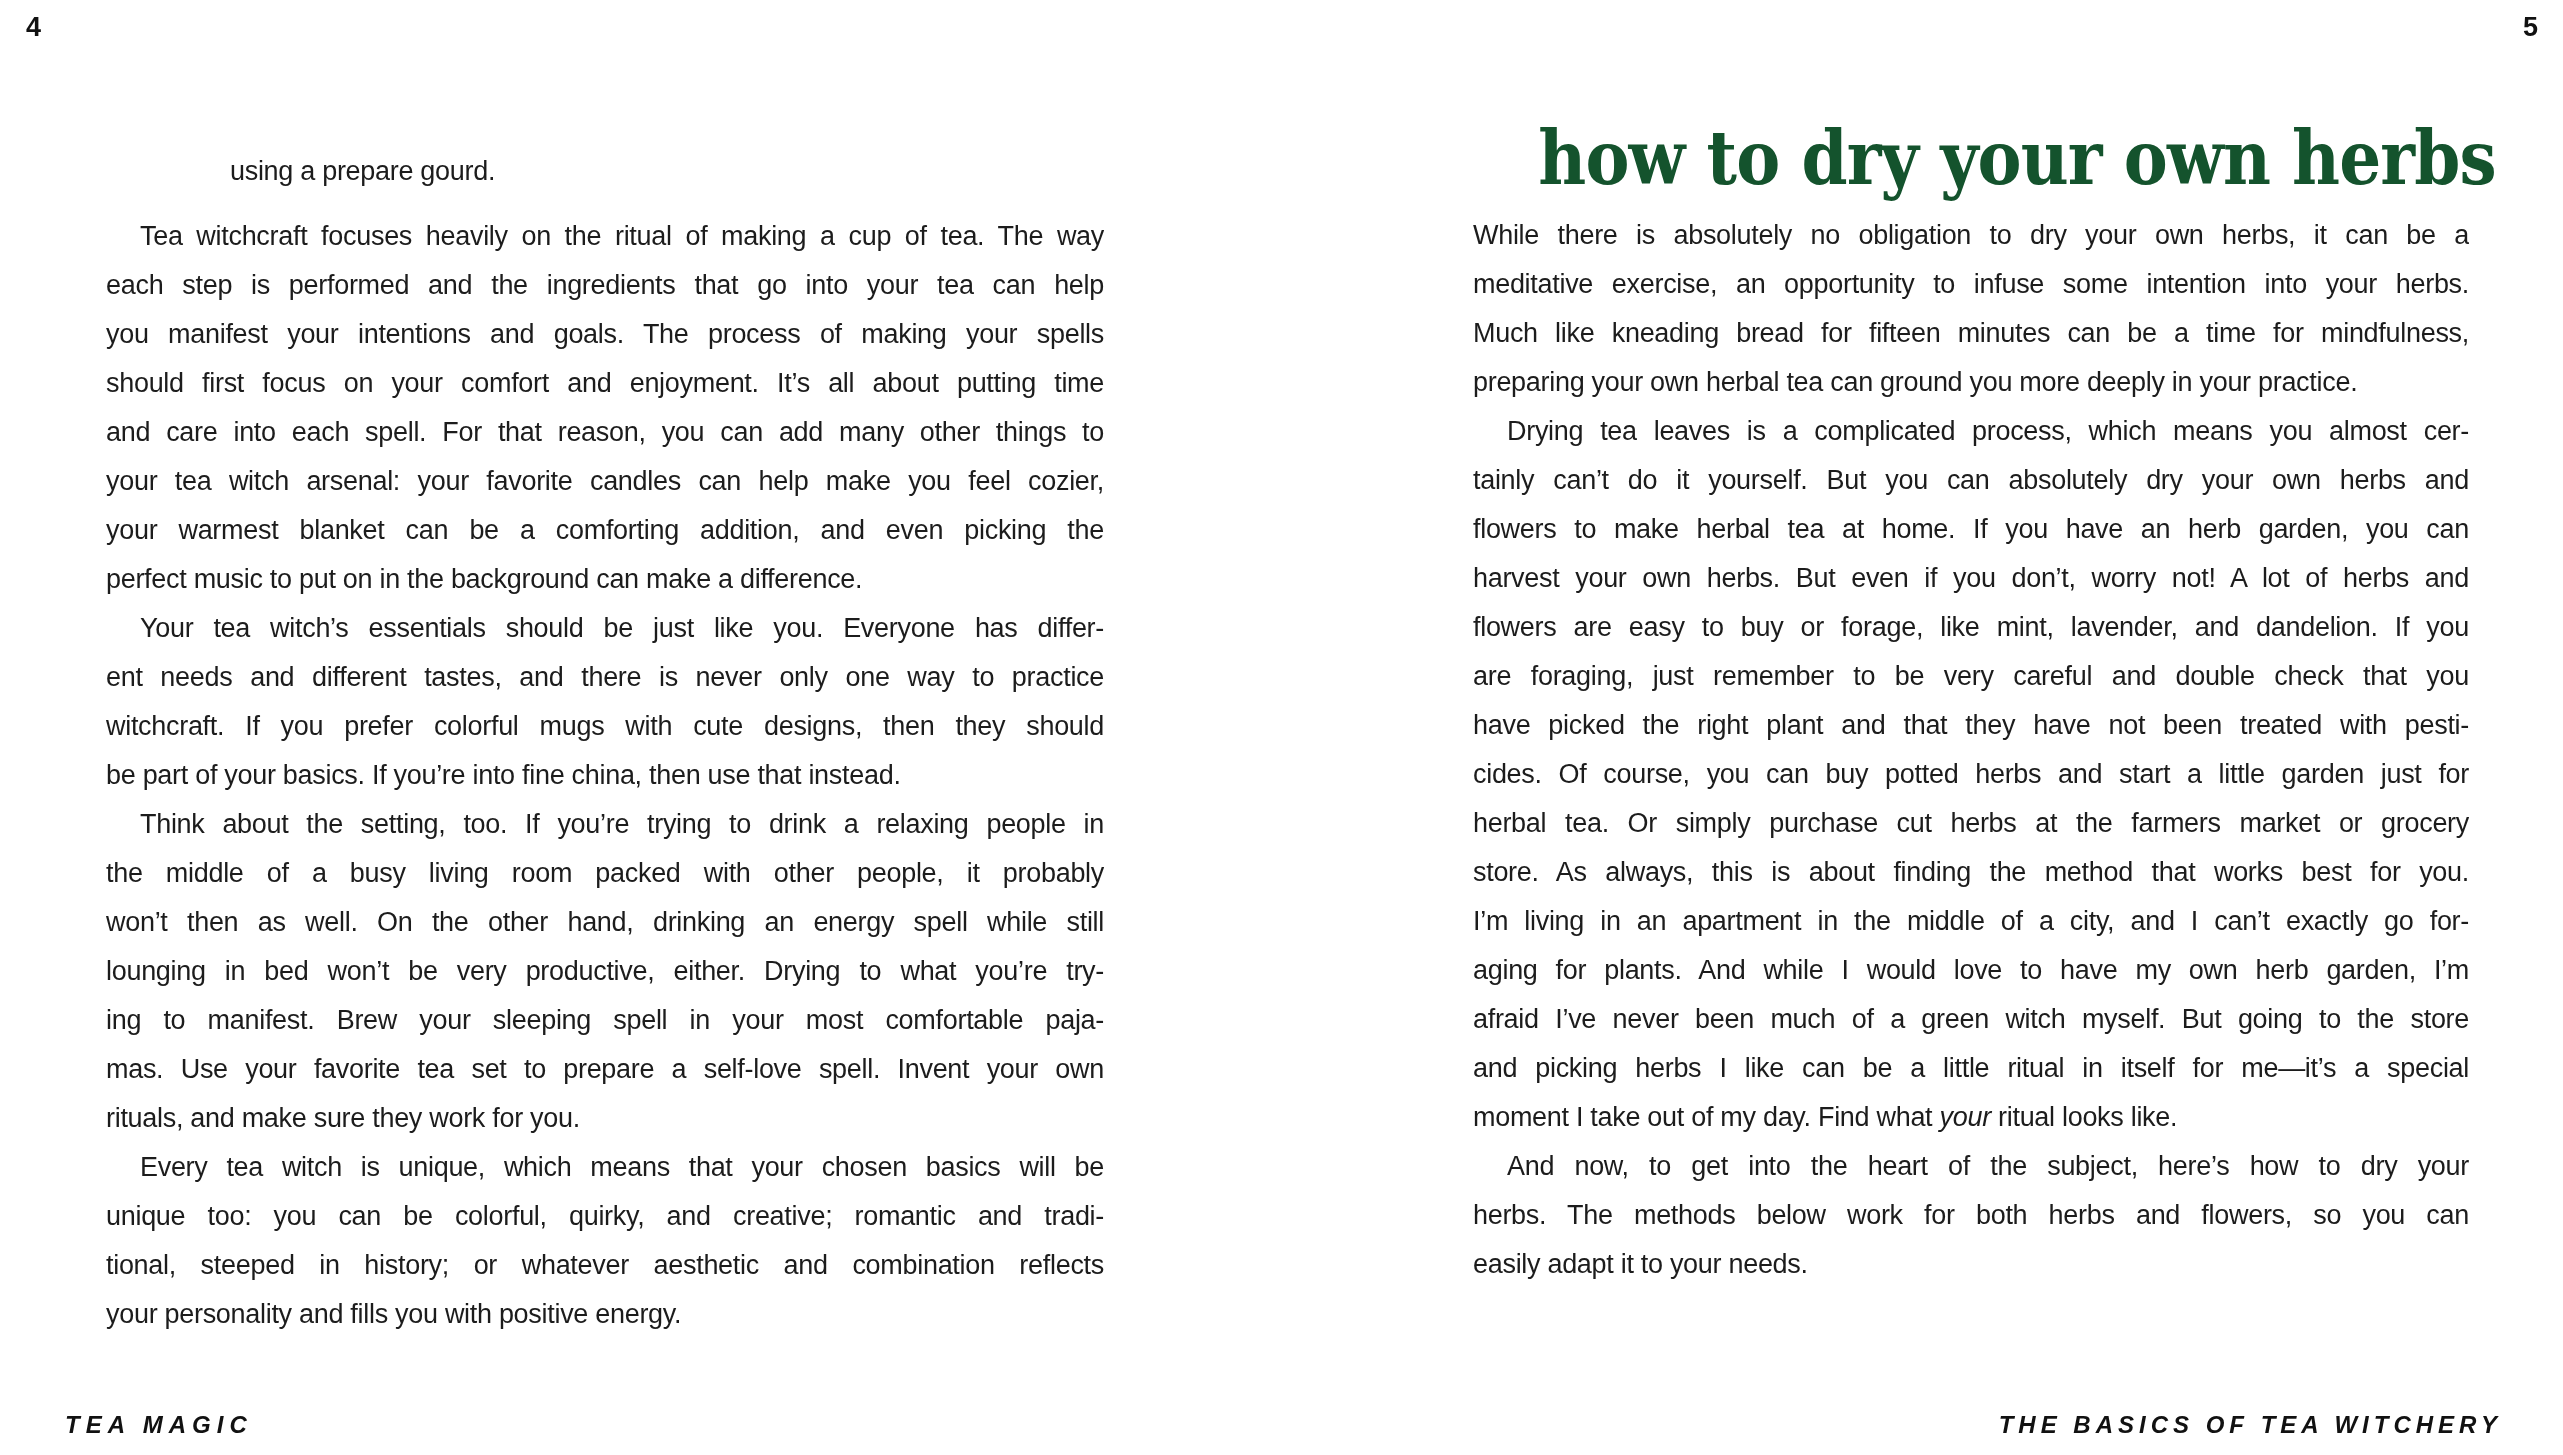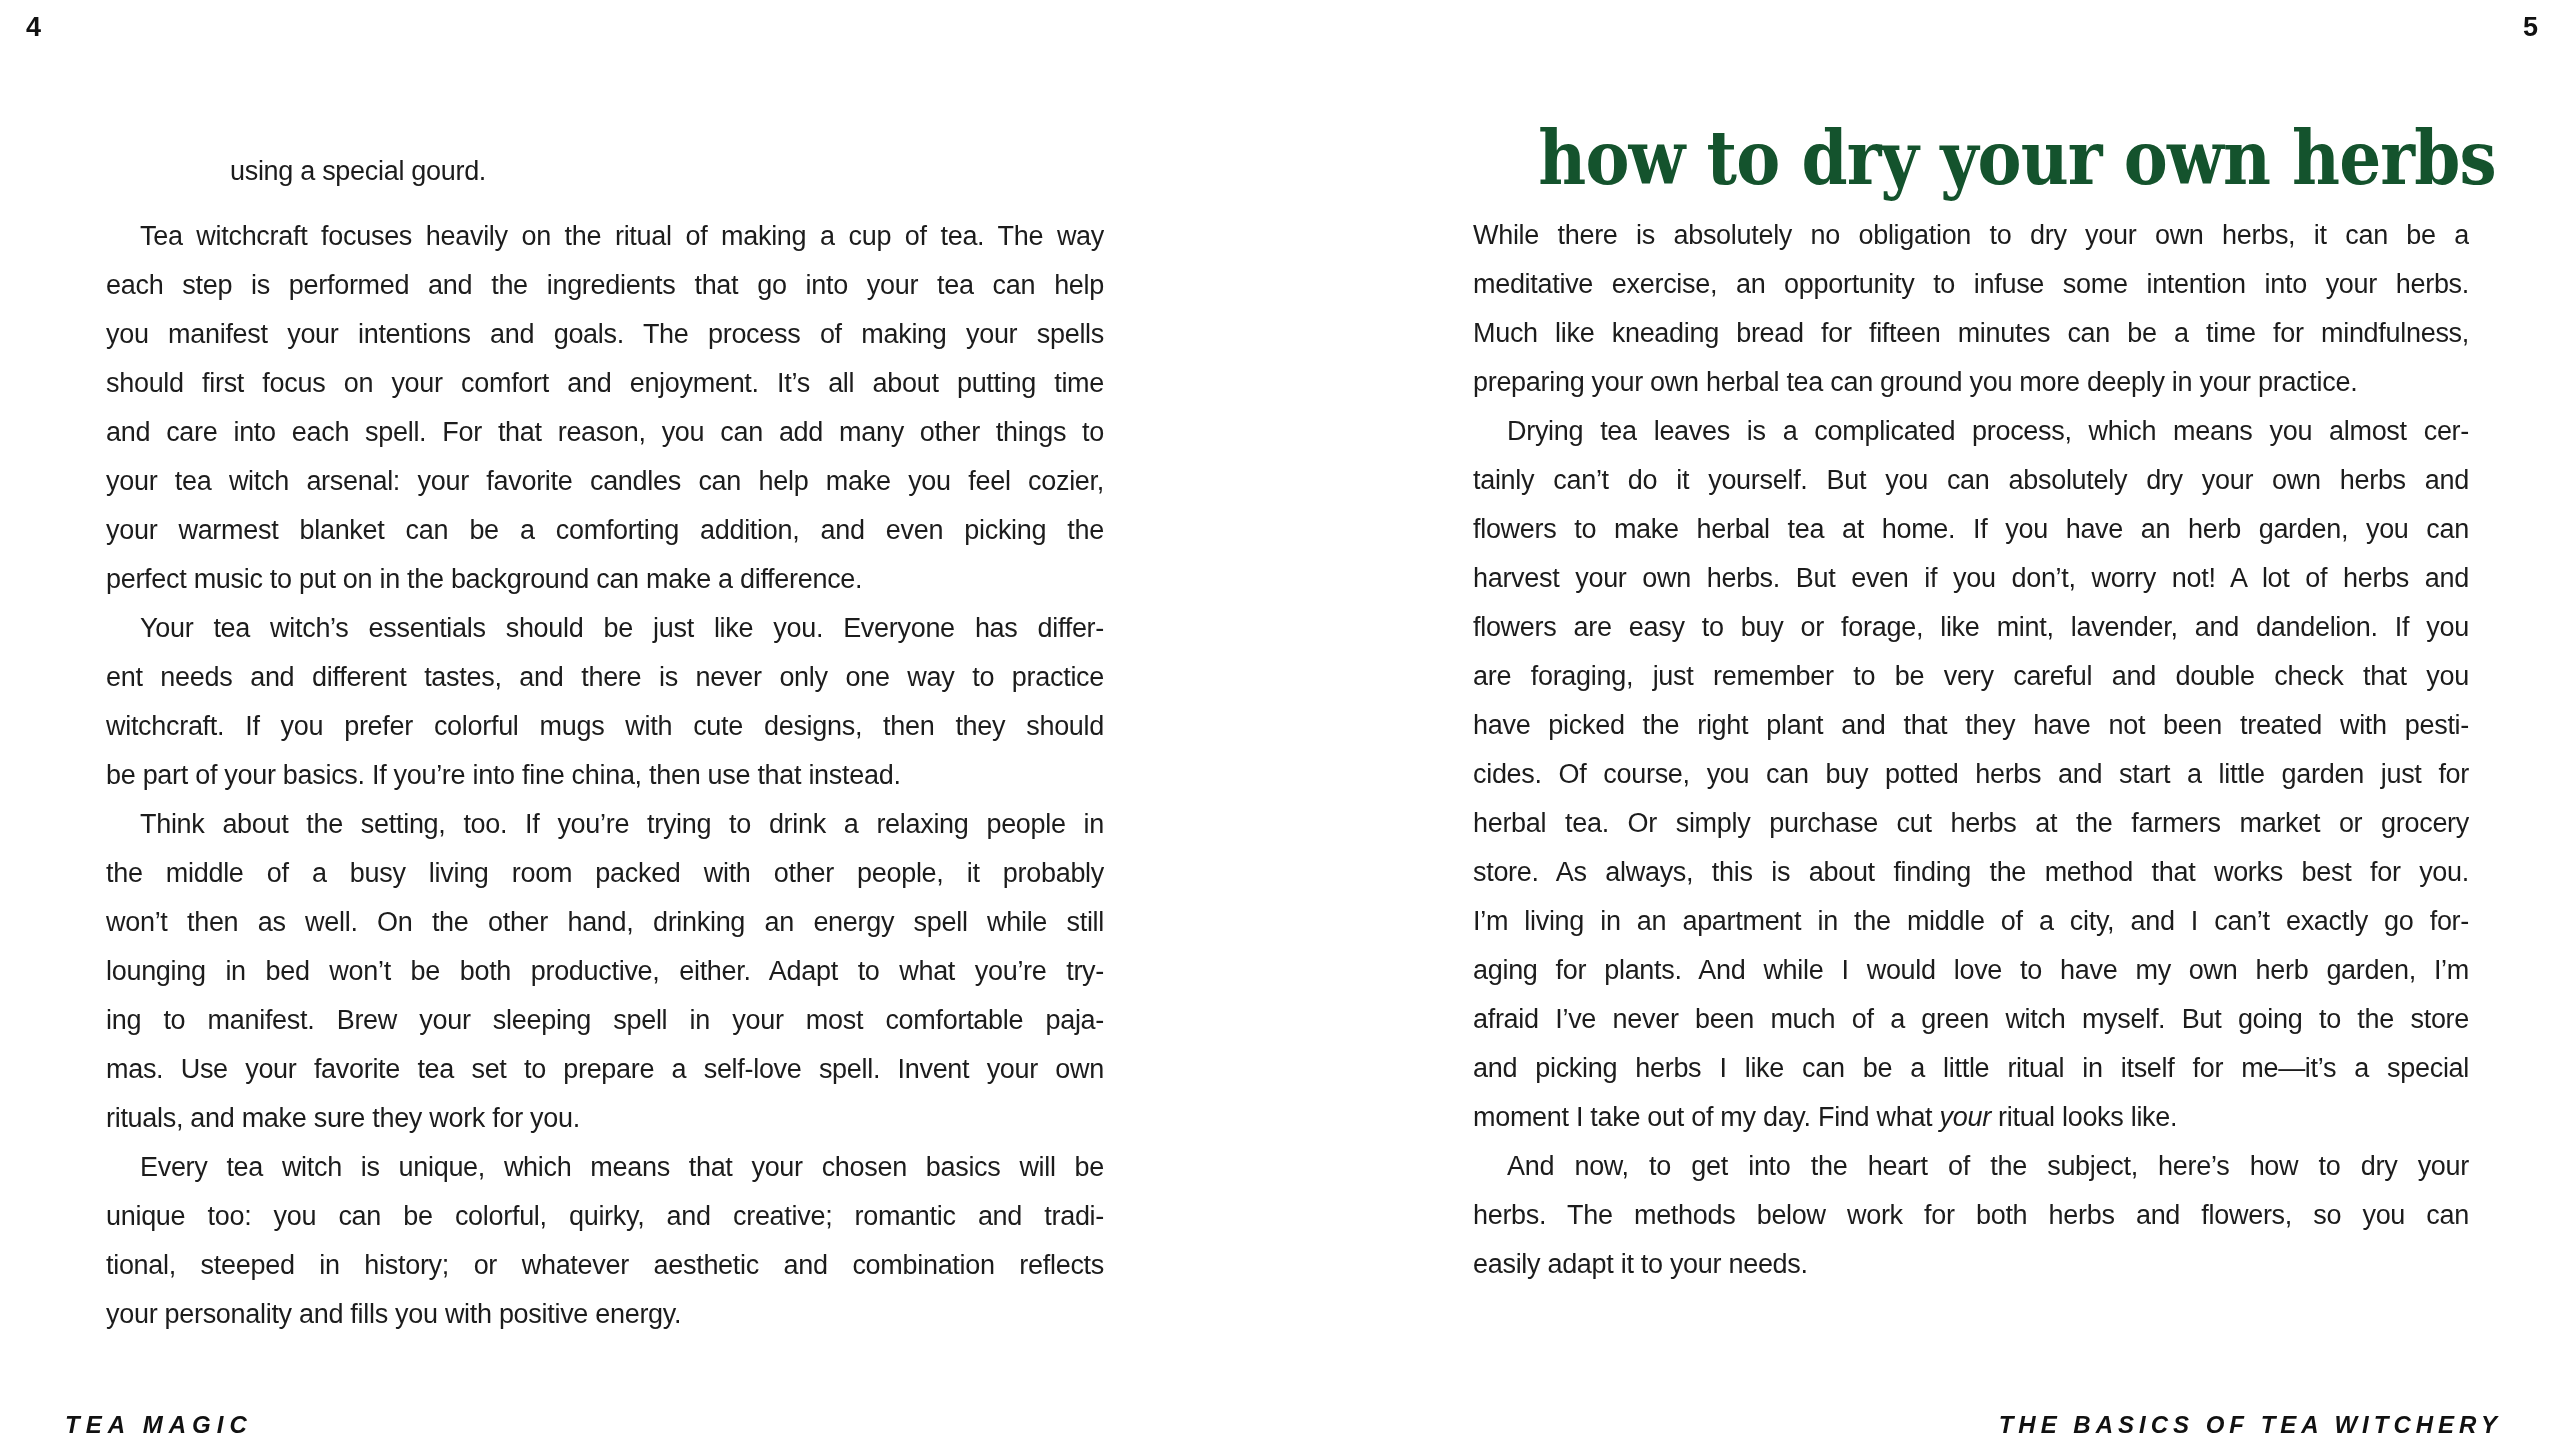--- a/index.html
+++ b/index.html
@@ -33,21 +33,21 @@
 <body>
 
 <div id="spread">
 
   <div id="pageno-left" class="pageno">4</div>
 
   <div id="pageno-right" class="pageno">5</div>
 
   <div id="left-text" class="body-text">
       <div class="para indent-large">
-        <div class="line first last">using a special gourd.</div>
+        <div class="line first last">using a prepare gourd.</div>
       </div>
       <div class="para indent-normal gap-before">
         <div class="line first">Tea witchcraft focuses heavily on the ritual of making a cup of tea. The way</div>
         <div class="line">each step is performed and the ingredients that go into your tea can help</div>
         <div class="line">you manifest your intentions and goals. The process of making your spells</div>
         <div class="line">should first focus on your comfort and enjoyment. It’s all about putting time</div>
         <div class="line">and care into each spell. For that reason, you can add many other things to</div>
         <div class="line">your tea witch arsenal: your favorite candles can help make you feel cozier,</div>
         <div class="line">your warmest blanket can be a comforting addition, and even picking the</div>
         <div class="line last">perfect music to put on in the background can make a difference.</div>
@@ -55,21 +55,21 @@
       <div class="para indent-normal">
         <div class="line first">Your tea witch’s essentials should be just like you. Everyone has differ-</div>
         <div class="line">ent needs and different tastes, and there is never only one way to practice</div>
         <div class="line">witchcraft. If you prefer colorful mugs with cute designs, then they should</div>
         <div class="line last">be part of your basics. If you’re into fine china, then use that instead.</div>
       </div>
       <div class="para indent-normal">
         <div class="line first">Think about the setting, too. If you’re trying to drink a relaxing people in</div>
         <div class="line">the middle of a busy living room packed with other people, it probably</div>
         <div class="line">won’t then as well. On the other hand, drinking an energy spell while still</div>
-        <div class="line">lounging in bed won’t be both productive, either. Adapt to what you’re try-</div>
+        <div class="line">lounging in bed won’t be very productive, either. Drying to what you’re try-</div>
         <div class="line">ing to manifest. Brew your sleeping spell in your most comfortable paja-</div>
         <div class="line">mas. Use your favorite tea set to prepare a self-love spell. Invent your own</div>
         <div class="line last">rituals, and make sure they work for you.</div>
       </div>
       <div class="para indent-normal">
         <div class="line first">Every tea witch is unique, which means that your chosen basics will be</div>
         <div class="line">unique too: you can be colorful, quirky, and creative; romantic and tradi-</div>
         <div class="line">tional, steeped in history; or whatever aesthetic and combination reflects</div>
         <div class="line last">your personality and fills you with positive energy.</div>
       </div>

